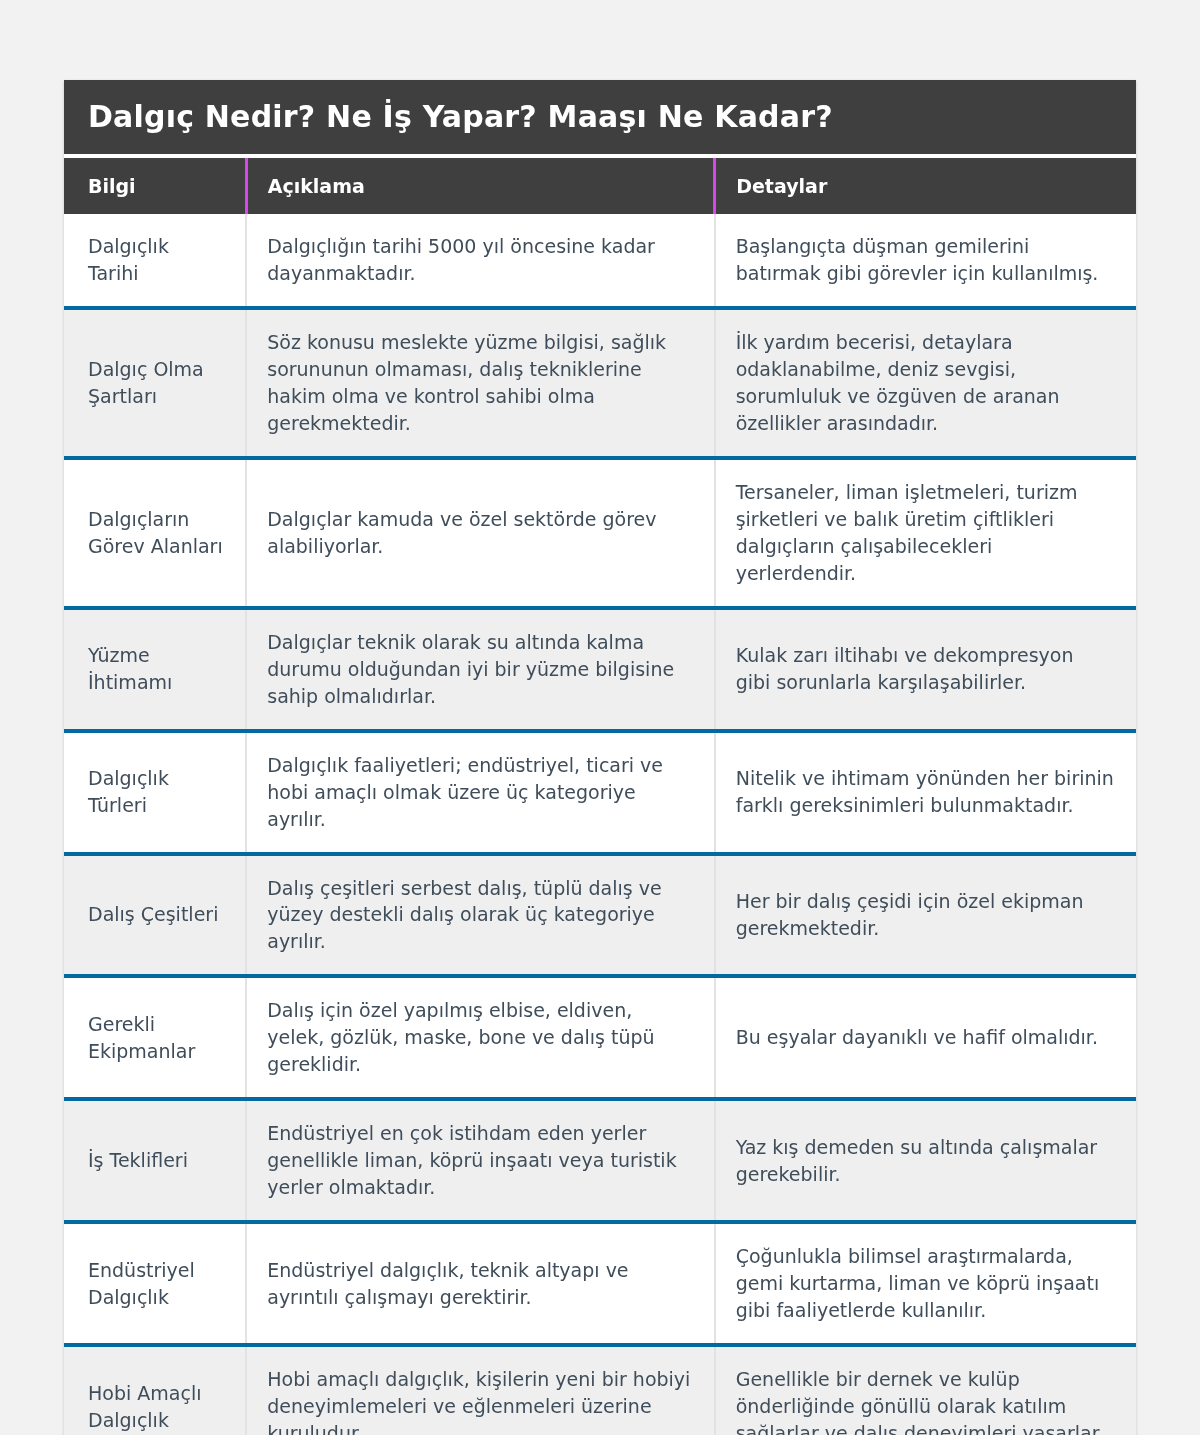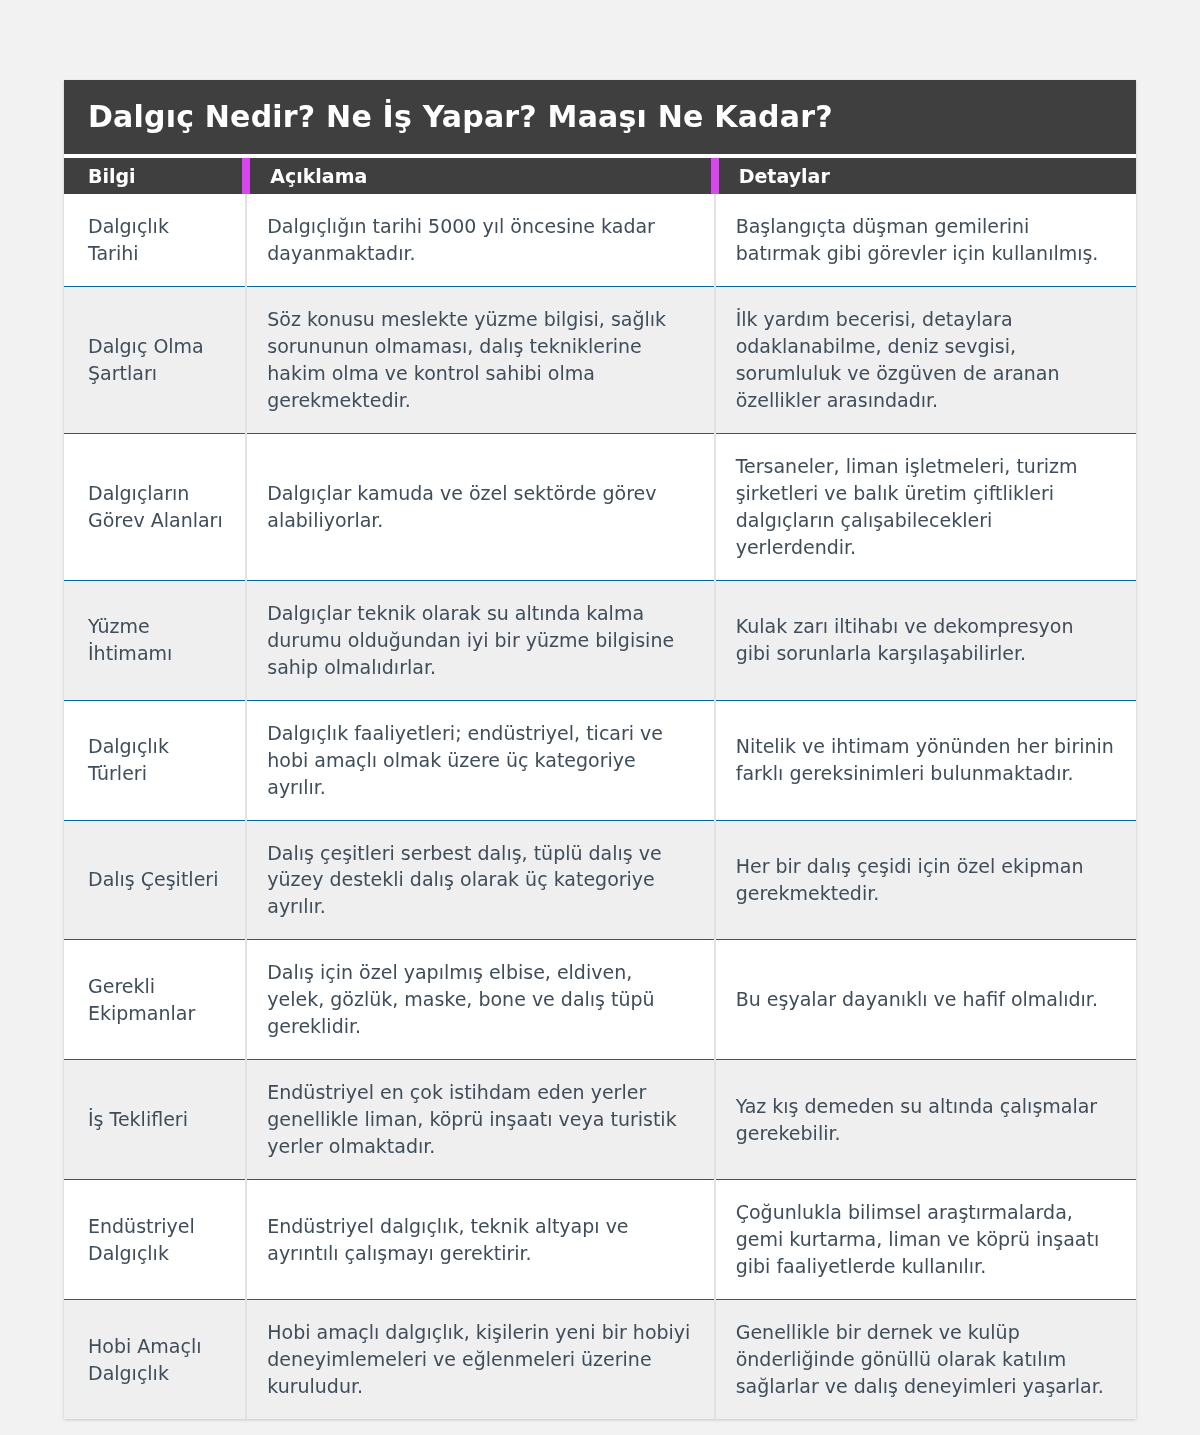--- a/index.html
+++ b/index.html
@@ -37,40 +37,40 @@
   table.info-table col.c1 { width: 17.0%; }
   table.info-table col.c2 { width: 43.7%; }
   table.info-table col.c3 { width: 39.3%; }
 
   table.info-table thead th {
     background: #3f3f3f;
     color: #ffffff;
     font-size: 19px;
     font-weight: bold;
     text-align: left;
-    padding: 7px 20px;
+    padding: 17px 20px;
     vertical-align: middle;
   }
   table.info-table thead th + th {
-    border-left: 8px solid #d946ef;
+    border-left: 3px solid #d946ef;
   }
   table.info-table thead th:first-child { padding-left: 24px; }
 
   table.info-table tbody td {
     font-size: 19px;
     line-height: 1.42;
     color: #3f4d5a;
     padding: 19px 22px 19px 20px;
     vertical-align: middle;
     background: #ffffff;
   }
   table.info-table tbody td:first-child { padding-left: 24px; }
   table.info-table tbody tr:nth-child(even) td { background: #efefef; }
   table.info-table tbody td + td { border-left: 2px solid #e2e2e2; }
-  table.info-table tbody tr + tr td { border-top: 1px solid #0369a1; }
+  table.info-table tbody tr + tr td { border-top: 4px solid #0369a1; }
 </style>
 </head>
 <body>
 
 <div class="page">
   <div class="card">
     <div class="card-title">Dalgıç Nedir? Ne İş Yapar? Maaşı Ne Kadar?</div>
 
     <table class="info-table">
       <colgroup>

